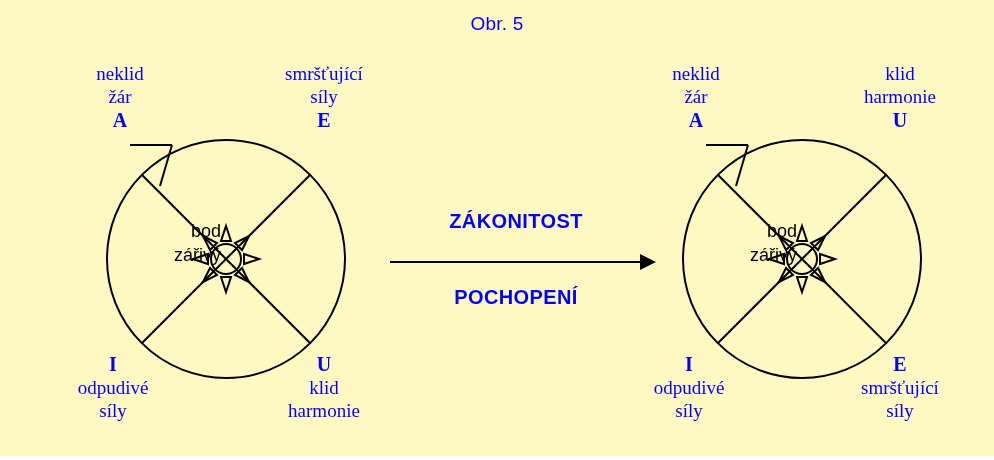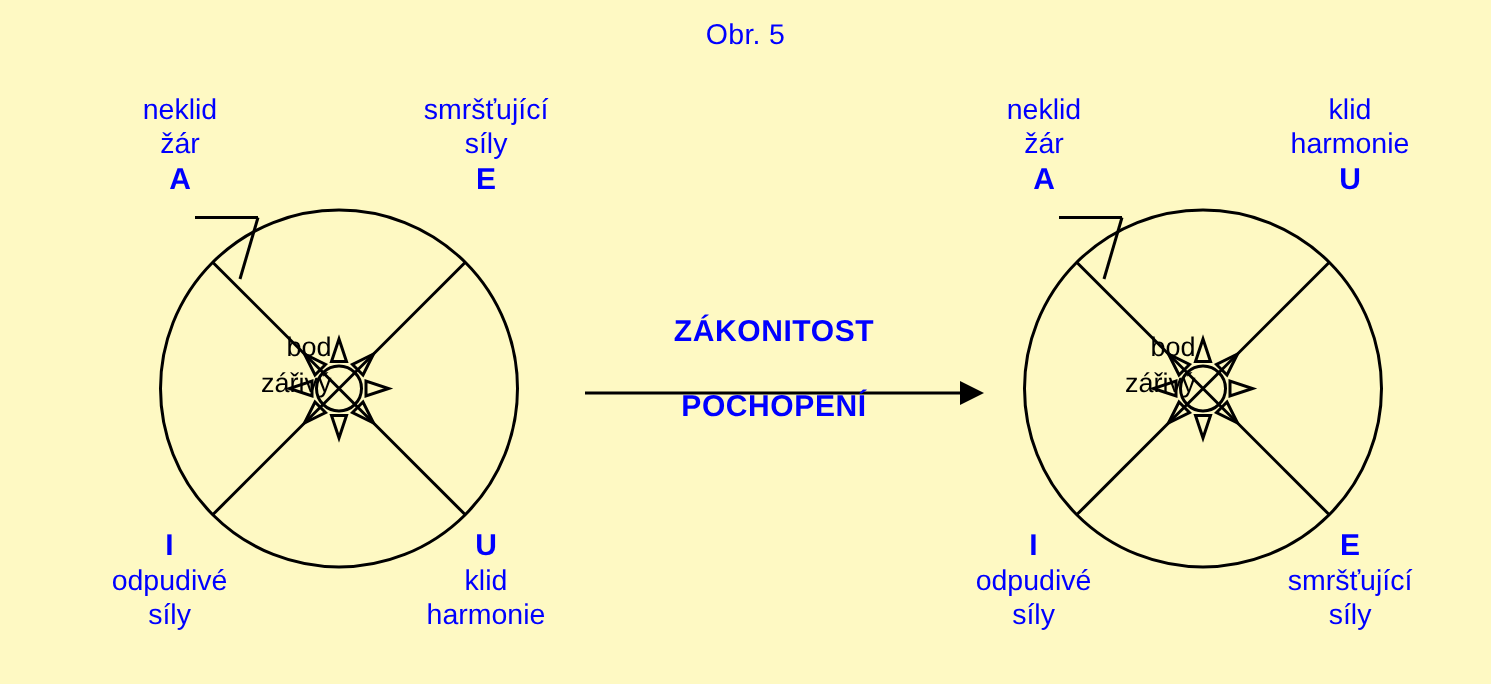--- a/index.html
+++ b/index.html
@@ -44,20 +44,21 @@
     overflow: visible;
   }
 
   .corner-label {
     position: absolute;
     color: #0000ff;
     font-size: 19px;
     line-height: 23px;
     white-space: nowrap;
     text-align: center;
+    font-family: Liberation Serif, serif;
   }
   .corner-label .letter {
     display: block;
     font-weight: bold;
     font-size: 20px;
     line-height: 24px;
   }
   .corner-label .term {
     display: block;
   }
@@ -90,21 +91,21 @@
     left: 0;
     width: 284px;
     text-align: center;
     color: #0000ff;
     font-weight: bold;
     font-size: 20px;
     letter-spacing: 0.4px;
     white-space: nowrap;
   }
   #transition-top    { top: 12px; }
-  #transition-bottom { top: 62px; }
+  #transition-bottom { top: 88px; }
   .arrow-svg {
     position: absolute;
     left: 16px;
     top: 52px;
   }
 </style>
 </head>
 <body>
 
 <div id="page">

